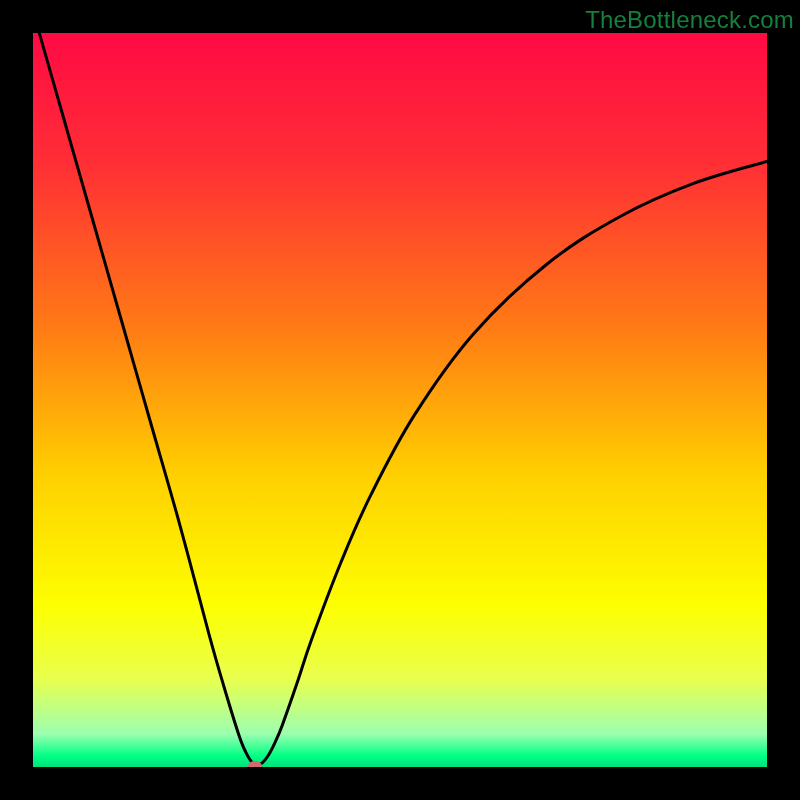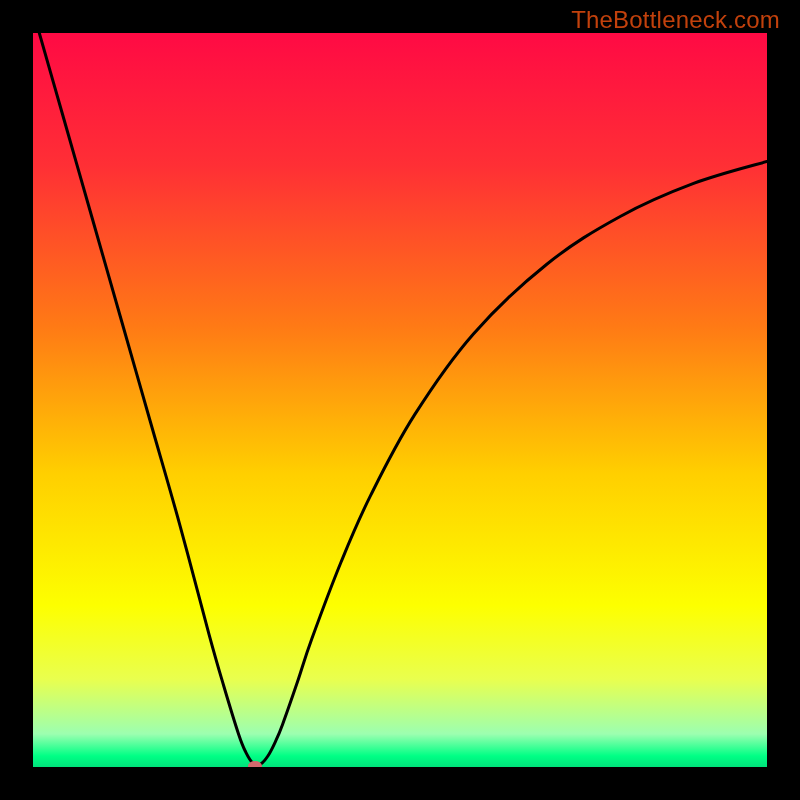--- a/index.html
+++ b/index.html
@@ -37,22 +37,22 @@
   .curve-svg {
     position: absolute;
     left: 0;
     top: 0;
     width: 734px;
     height: 734px;
   }
   .watermark {
     position: absolute;
     top: 6px;
-    right: 20px;
-    color: #c2410c;
+    right: 6px;
+    color: #15803d;
     font-size: 24px;
     letter-spacing: 0.2px;
     font-weight: 400;
   }
   .dot {
     position: absolute;
     width: 14px;
     height: 10px;
     border-radius: 50%;
     background: #d2696e;

